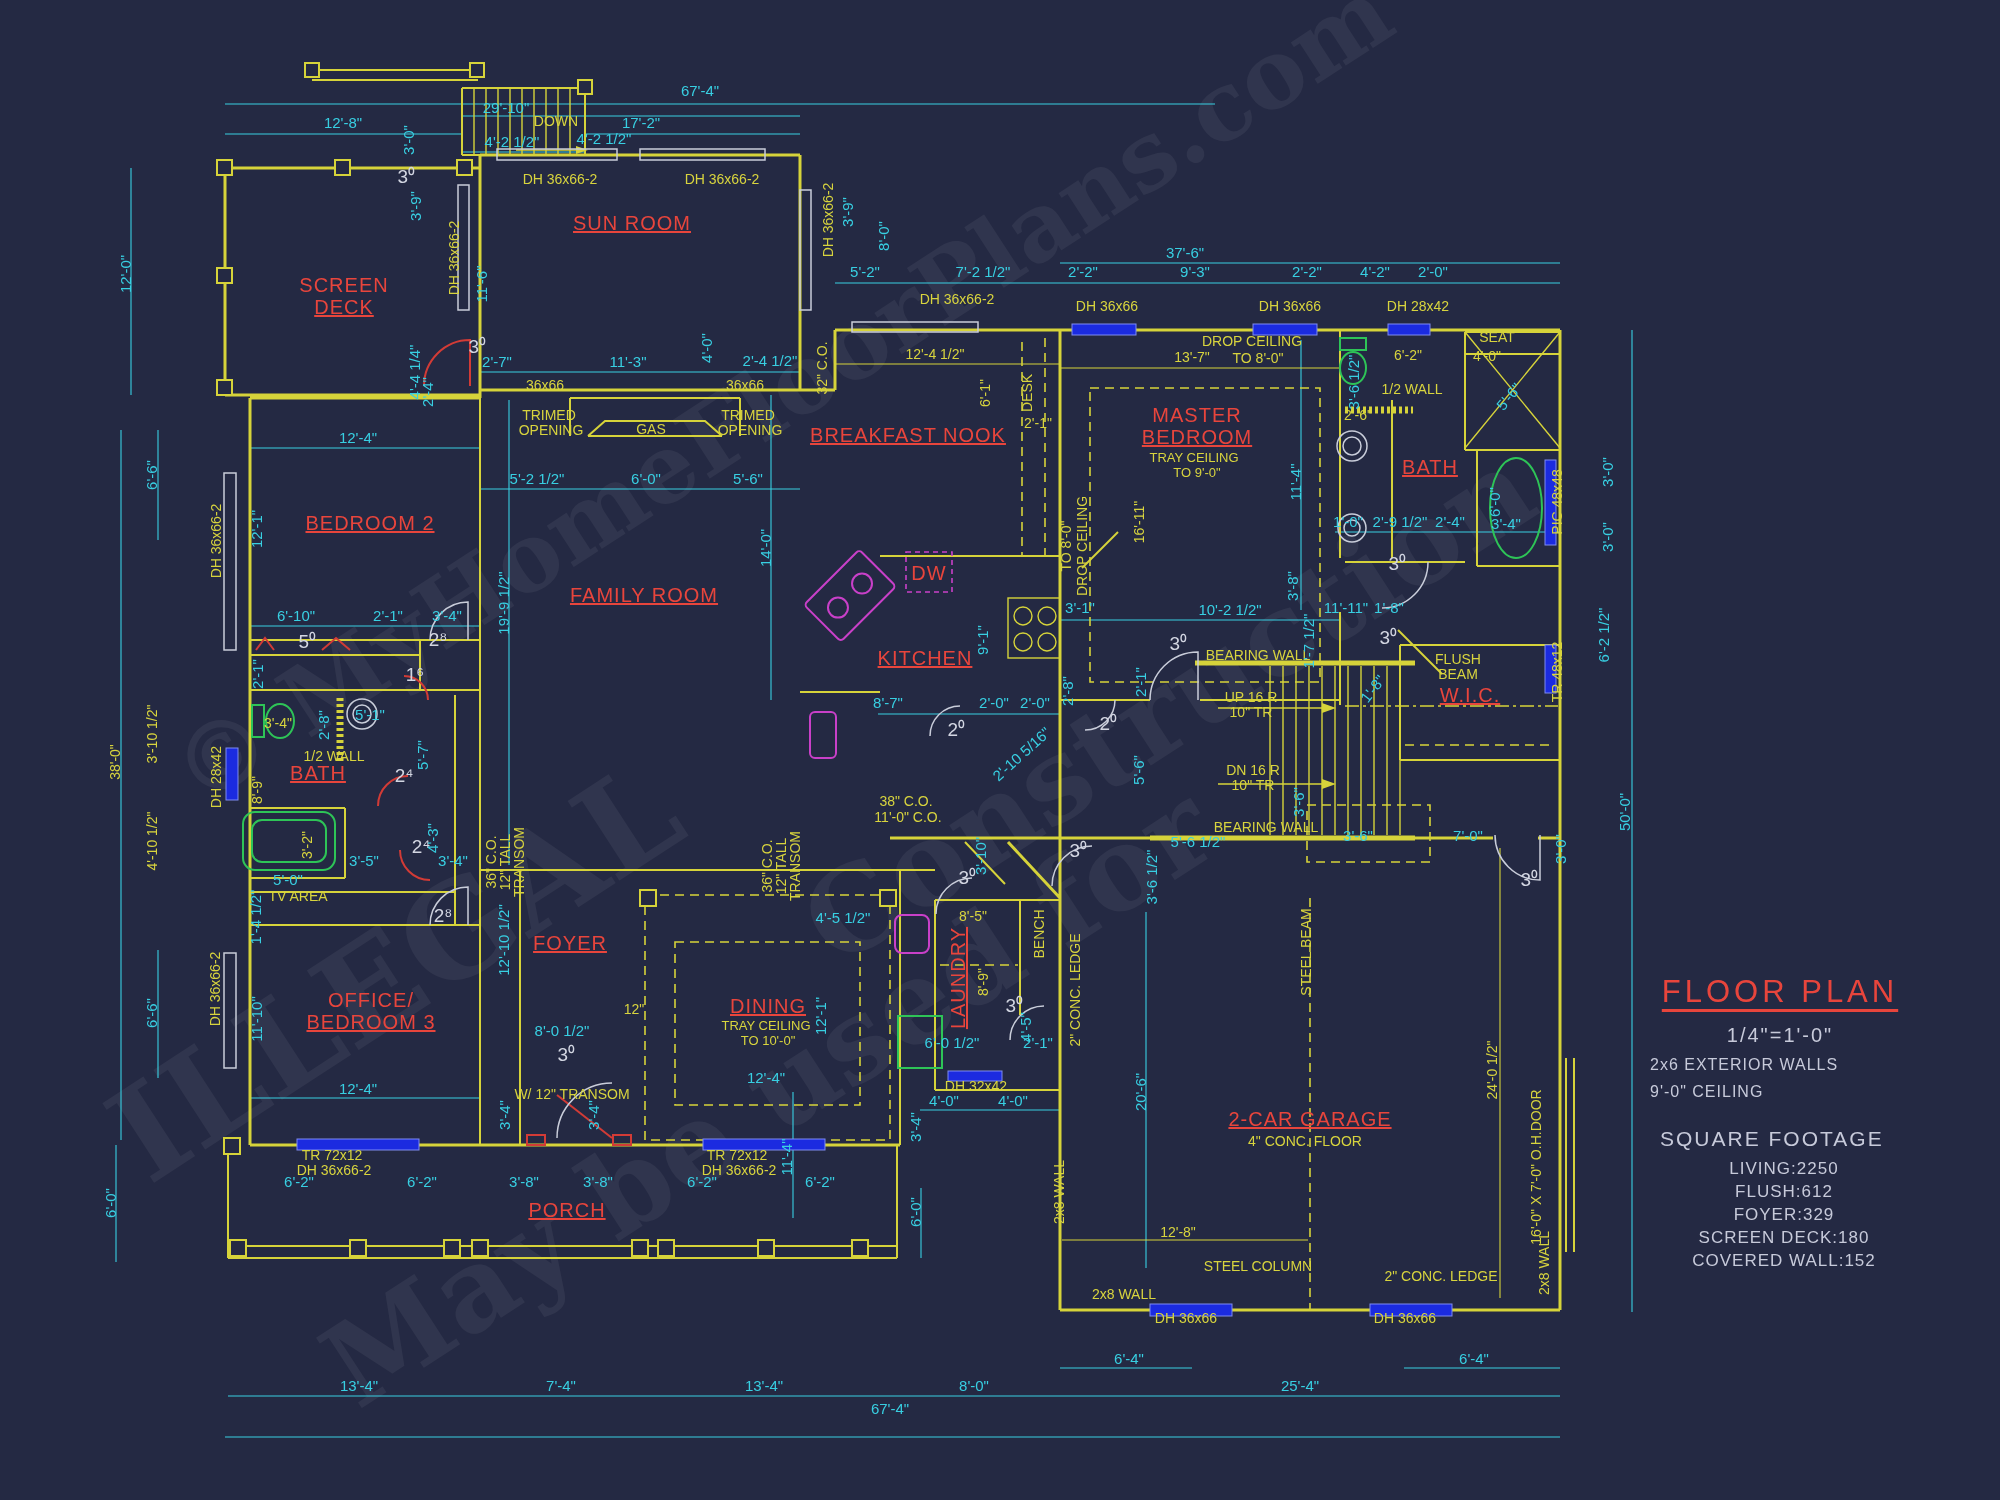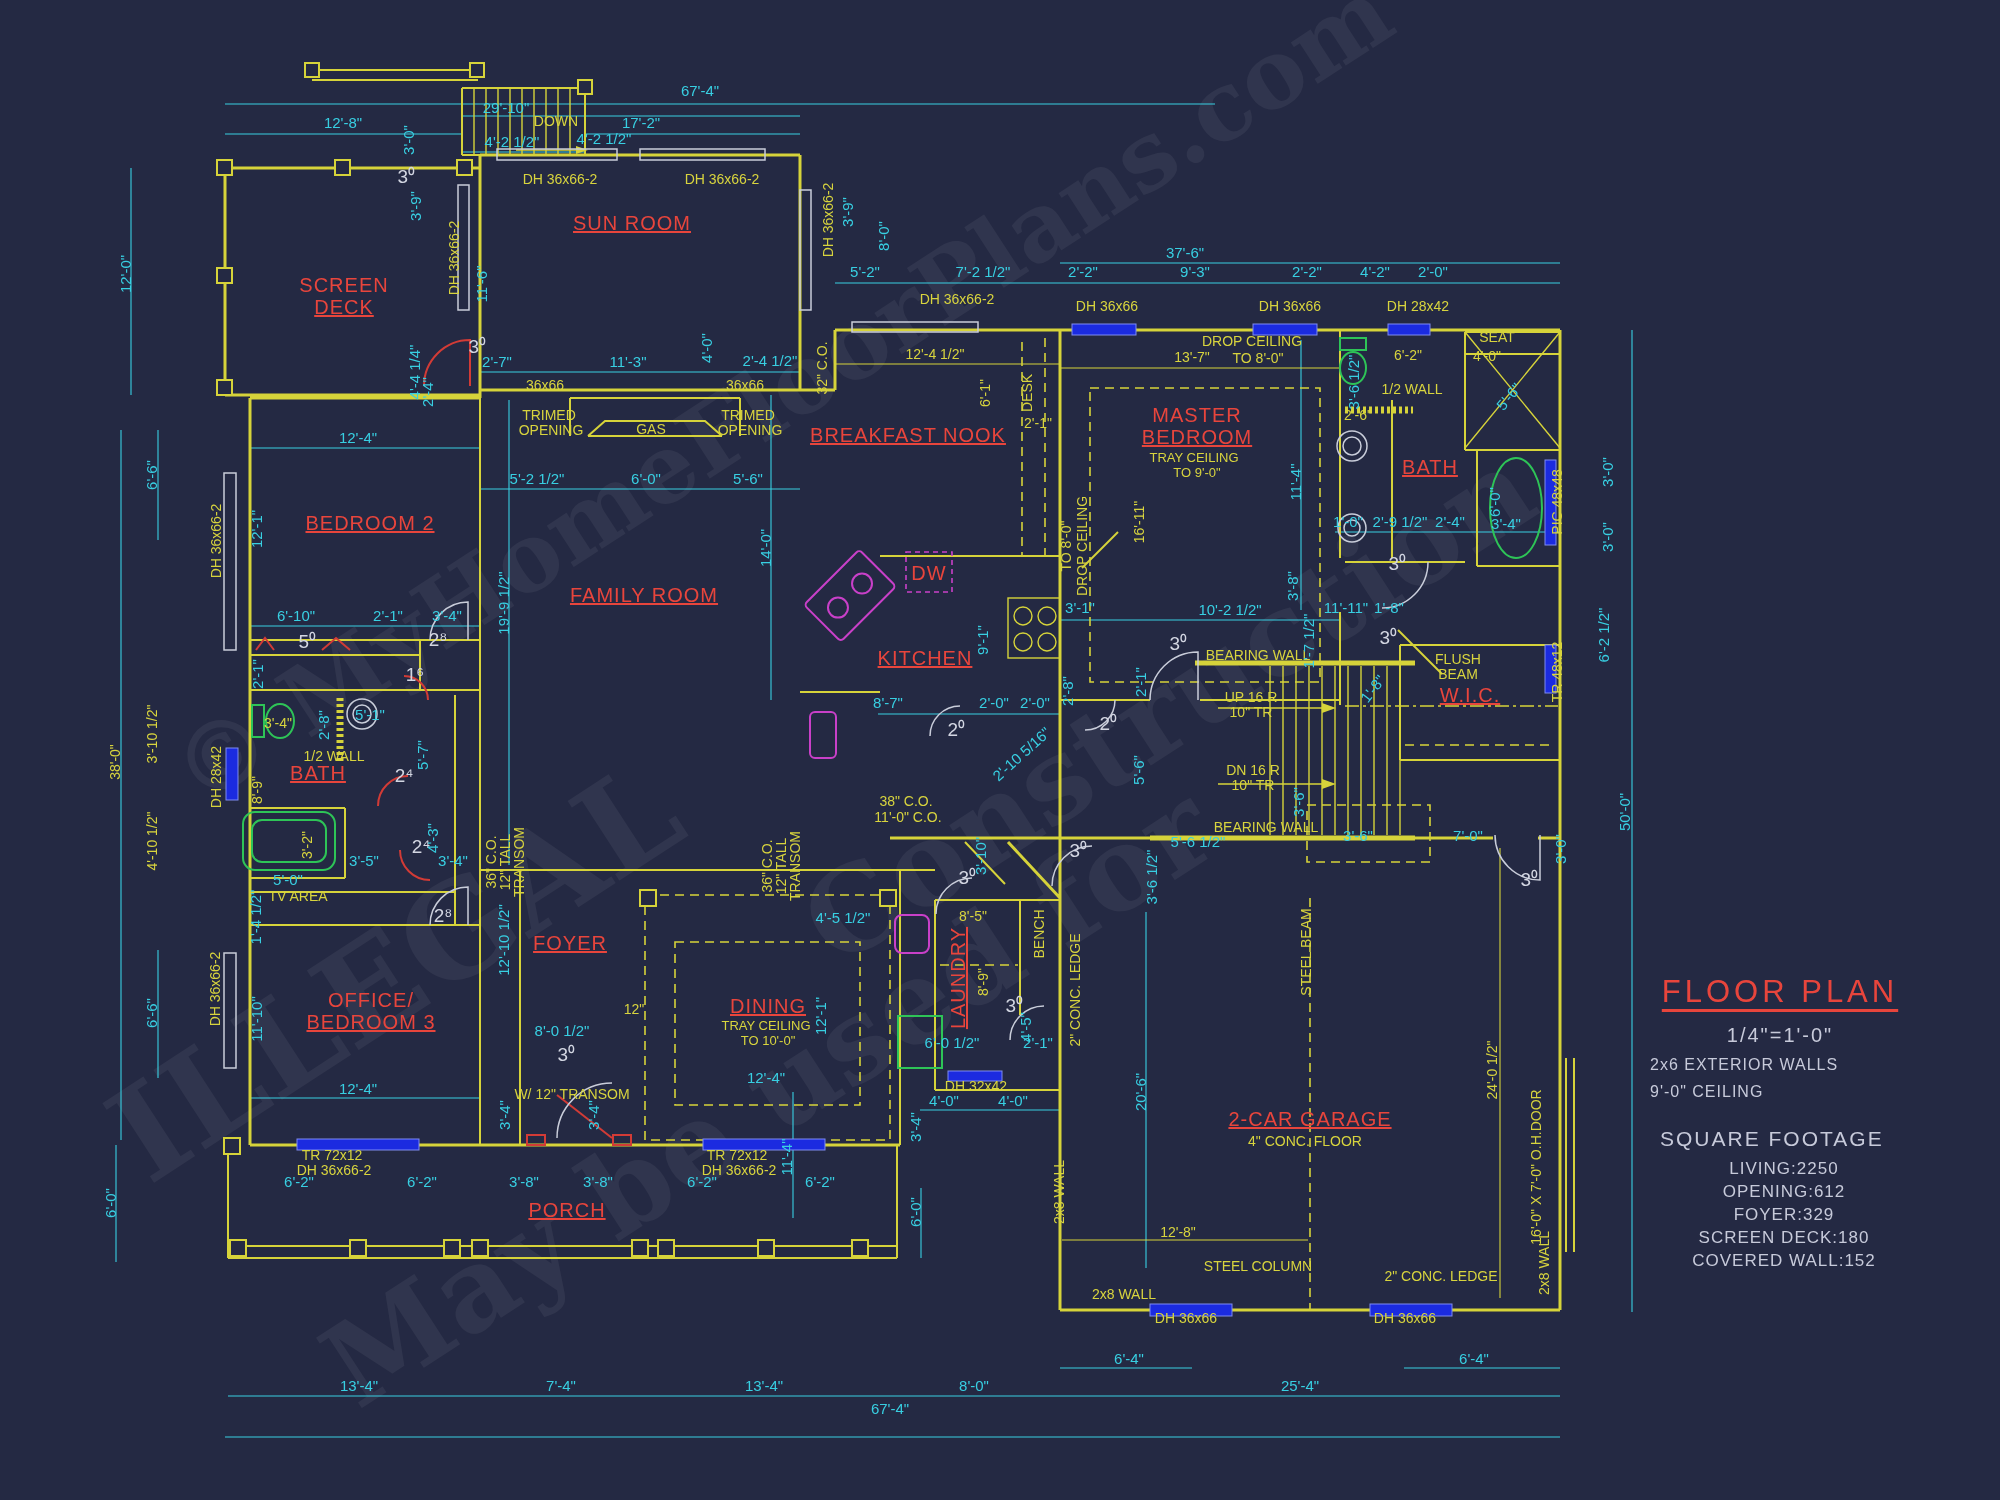--- a/index.html
+++ b/index.html
@@ -475,21 +475,21 @@
     <div class="tb-title">FLOOR PLAN</div>
     <div class="tb-scale">1/4"=1'-0"</div>
     <div class="tb-note">2x6 EXTERIOR WALLS</div>
     <div class="tb-note">9'-0" CEILING</div>
     <div class="tb-sq">SQUARE FOOTAGE</div>
     <div class="sqrow">
       <span>LIVING:</span>
       <span>2250</span>
       </div>
     <div class="sqrow">
-      <span>OPENING:</span>
+      <span>FLUSH:</span>
       <span>612</span>
       </div>
     <div class="sqrow">
       <span>FOYER:</span>
       <span>329</span>
       </div>
     <div class="sqrow">
       <span>SCREEN DECK:</span>
       <span>180</span>
       </div>

